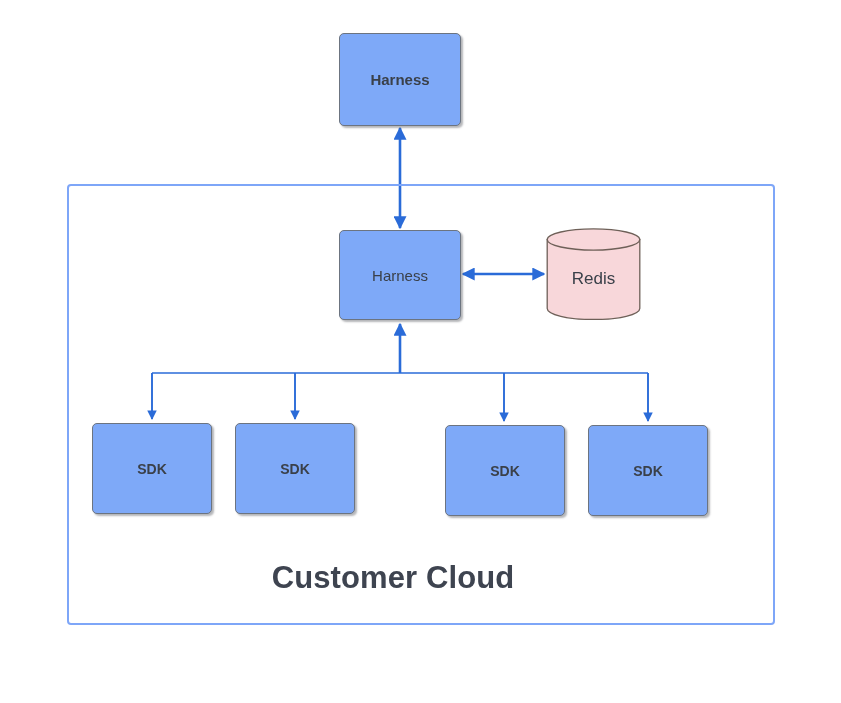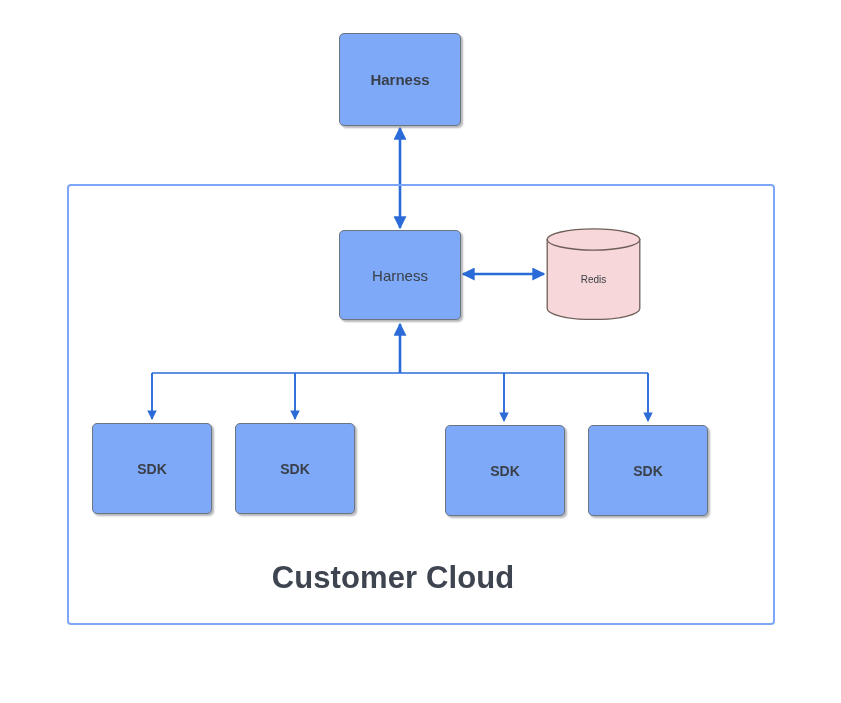--- a/index.html
+++ b/index.html
@@ -97,21 +97,21 @@
   .cylinder svg { display: block; }
   .cylinder-label {
     position: absolute;
     left: 0;
     top: 0;
     width: 95px;
     height: 92px;
     display: flex;
     align-items: center;
     justify-content: center;
-    font-size: 10px;
+    font-size: 17px;
     color: #3A4049;
     padding-top: 10px;
     box-sizing: border-box;
   }
 </style>
 </head>
 <body>
 
 <div id="canvas">
 

